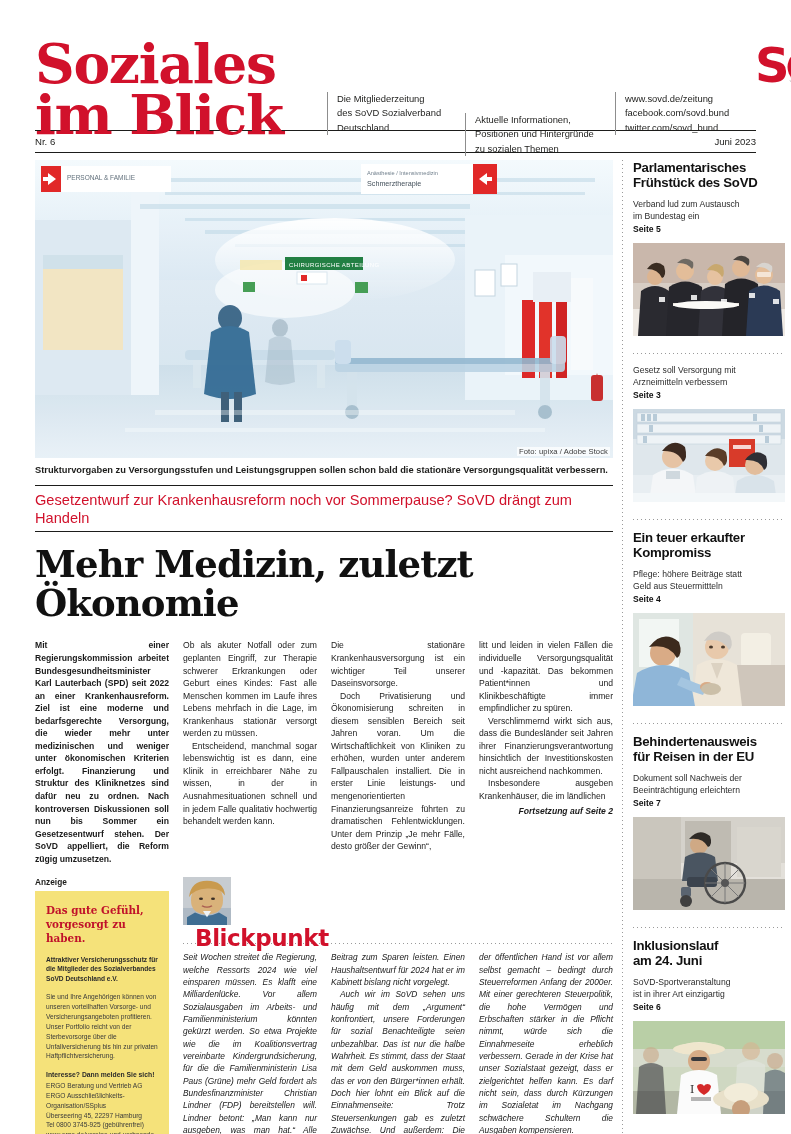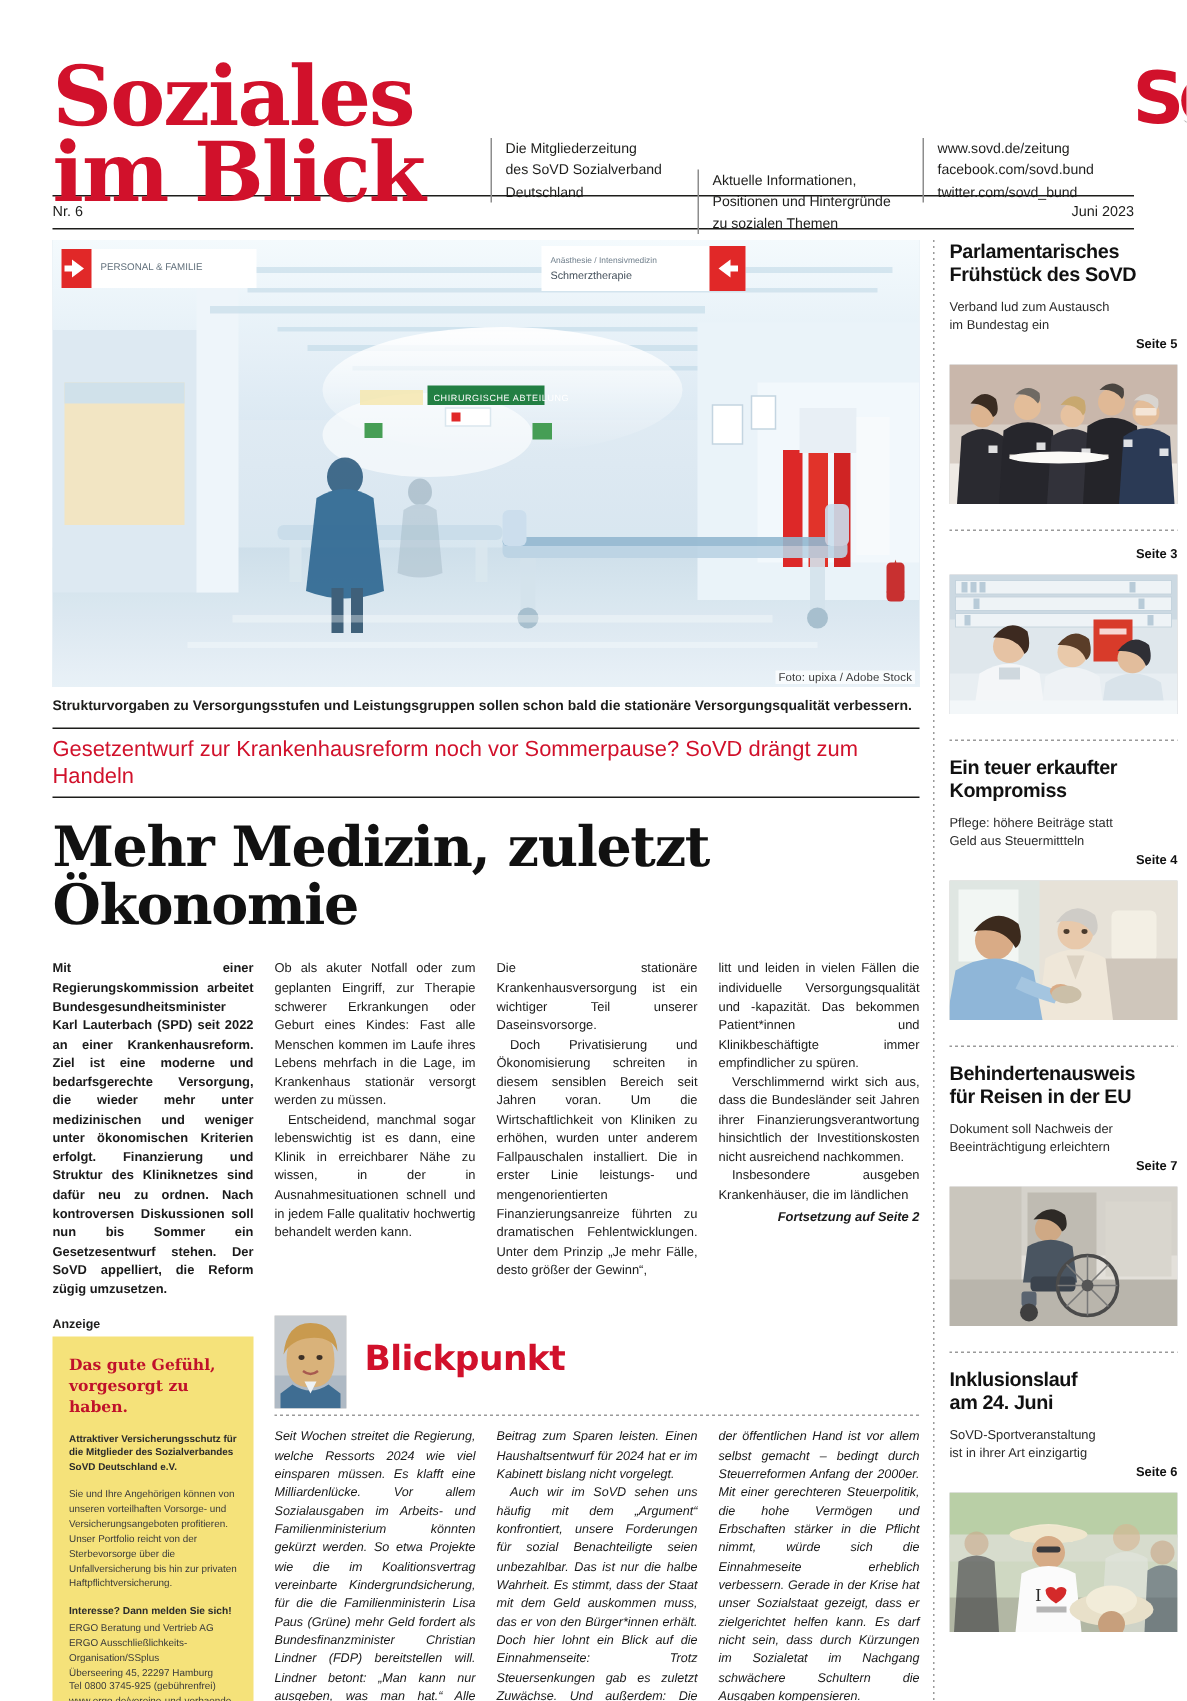--- a/index.html
+++ b/index.html
@@ -87,38 +87,38 @@
   .ad-col{width:134px;flex:0 0 134px;margin-right:14px;}
   .anzeige-label{font-size:8.3px;font-weight:700;color:#1d1d1b;margin-bottom:4px;}
   .ad-box{background:#f5e27a;padding:13px 11px 12px 11px;box-sizing:border-box;width:134px;}
   .ad-head{font-family:"DejaVu Serif",serif;font-weight:700;color:#c0112a;font-size:10.4px;line-height:1.32;margin-bottom:9px;}
   .ad-sub{font-size:6.6px;font-weight:700;line-height:1.45;color:#2b2b2b;margin-bottom:9px;}
   .ad-text{font-size:6.6px;line-height:1.5;color:#3a3a3a;margin-bottom:10px;}
   .ad-cta{font-size:6.8px;font-weight:700;color:#2b2b2b;margin-bottom:3px;}
   .ad-contact{font-size:6.6px;line-height:1.48;color:#3a3a3a;white-space:pre-line;}
 
   .bp-col{flex:1;}
-  .bp-head{display:flex;align-items:center;height:62px;}
+  .bp-head{display:flex;align-items:flex-start;height:62px;flex-direction:column;}
   .bp-portrait{width:48px;height:62px;flex:0 0 48px;overflow:hidden;background:#c9c9c9;position:relative;}
   .bp-title{font-family:"DejaVu Sans",sans-serif;font-weight:700;color:#d1112b;font-size:23px;letter-spacing:-0.4px;margin-left:12px;padding-bottom:4px;}
   .bp-rule{height:1px;margin-top:4px;margin-bottom:7px;
     background:repeating-linear-gradient(to right,#9a9a9a 0 1.5px,transparent 1.5px 4px);}
   .bp-cols{display:flex;}
   .bcol{width:134px;flex:0 0 134px;margin-right:14px;}
   .bcol:last-child{margin-right:0;}
   .bcol p{margin:0;font-size:8.4px;line-height:1.47;font-style:italic;text-align:justify;hyphens:auto;}
   .bcol p+p{text-indent:9px;}
 
   
   .teaser{padding-bottom:8px;}
   .teaser-sep{height:1px;margin:9px 0 10px 0;
     background:repeating-linear-gradient(to right,#9a9a9a 0 1.5px,transparent 1.5px 4px);}
   .t-title{font-size:13.2px;font-weight:700;line-height:1.17;color:#111;letter-spacing:-0.25px;white-space:pre-line;margin-bottom:7px;}
   .t-sub{font-size:8.6px;line-height:1.4;color:#2b2b2b;white-space:pre-line;}
-  .t-page{font-size:8.6px;font-weight:700;text-align:right;margin-top:2px;color:#111;}
+  .t-page{font-size:8.6px;font-weight:700;text-align:left;margin-top:2px;color:#111;}
   .t-photo{width:152px;height:93px;margin-top:9px;overflow:hidden;background:#ccc;position:relative;}
 
   svg.ph{display:block;width:100%;height:100%;}
 </style>
 </head>
 <body>
 
 <div class="page">
 
   <div class="masthead">
@@ -412,20 +412,22 @@
               <rect x="140" y="56" width="6" height="5"></rect>
             </g>
             <rect x="40" y="60" width="66" height="3" fill="#e6e1da"></rect>
             <ellipse cx="73" cy="62" rx="33" ry="4" fill="#fbfaf7"></ellipse>
           </svg>
         </div>
       </div>
       <div class="teaser-sep"></div>
 
       <div class="teaser">
+        <div class="t-sub">Gesetz soll Versorgung mit
+Arzneimitteln verbessern</div>
         <div class="t-page">Seite 3</div>
         <div class="t-photo">
           <svg class="ph" viewBox="0 0 152 93" preserveAspectRatio="none">
             <rect width="152" height="93" fill="#dfe7ec"></rect>
             <rect width="152" height="30" fill="#ccd9e2"></rect>
             <g fill="#eef3f6" stroke="#c3d2dc" stroke-width=".6">
               <rect x="4" y="4" width="144" height="9"></rect>
                 <rect x="4" y="15" width="144" height="9"></rect>
               <rect x="4" y="26" width="144" height="9"></rect>
             </g>

